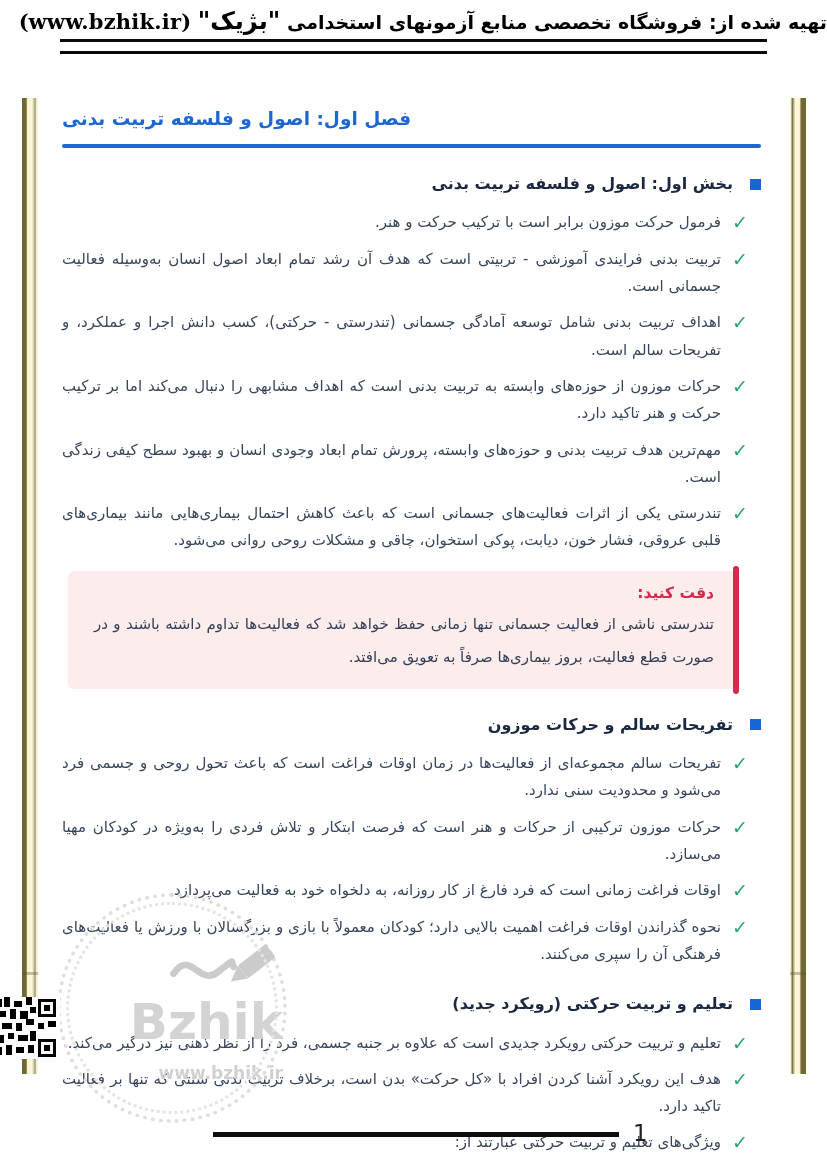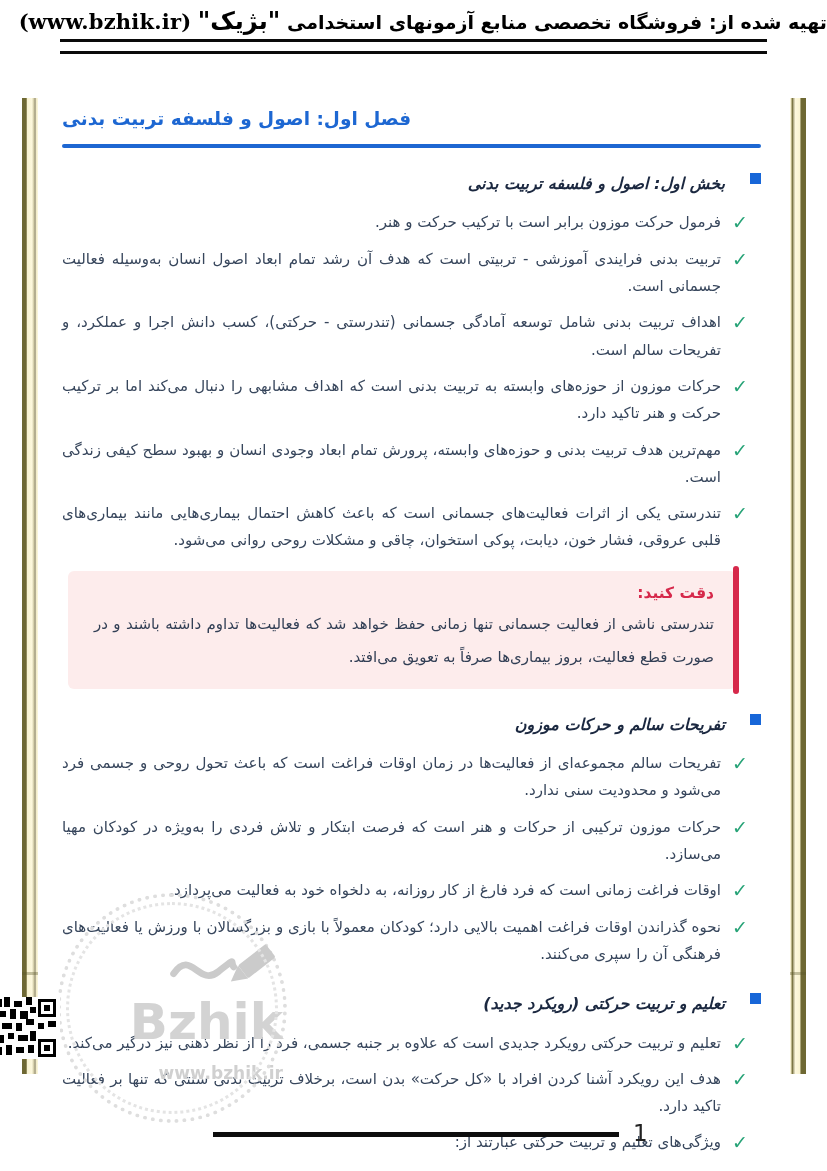--- a/index.html
+++ b/index.html
@@ -51,22 +51,22 @@
     text-align:left;
     line-height:1.3;
   }
   .blue-rule{
     margin-top:13px;
     height:4px;
     background:#1d67d2;
     border-radius:2px;
   }
   .sec-head{
-    display:flex;align-items:flex-start;gap:25px;
-    margin-top:25px;margin-bottom:14px;font-style:italic;
+    display:flex;align-items:center;gap:17px;
+    margin-top:25px;margin-bottom:14px;
   }
   .sec-head .sq{
     flex:0 0 auto;width:11px;height:11px;background:#1766d8;display:inline-block;
   }
   .sec-head h2{
     margin:0;font-size:16px;font-weight:bold;color:#1b2840;line-height:1.4;
   }
   .bullets{padding-right:13px;}
   .bullet{
     display:flex;align-items:flex-start;gap:9px;

